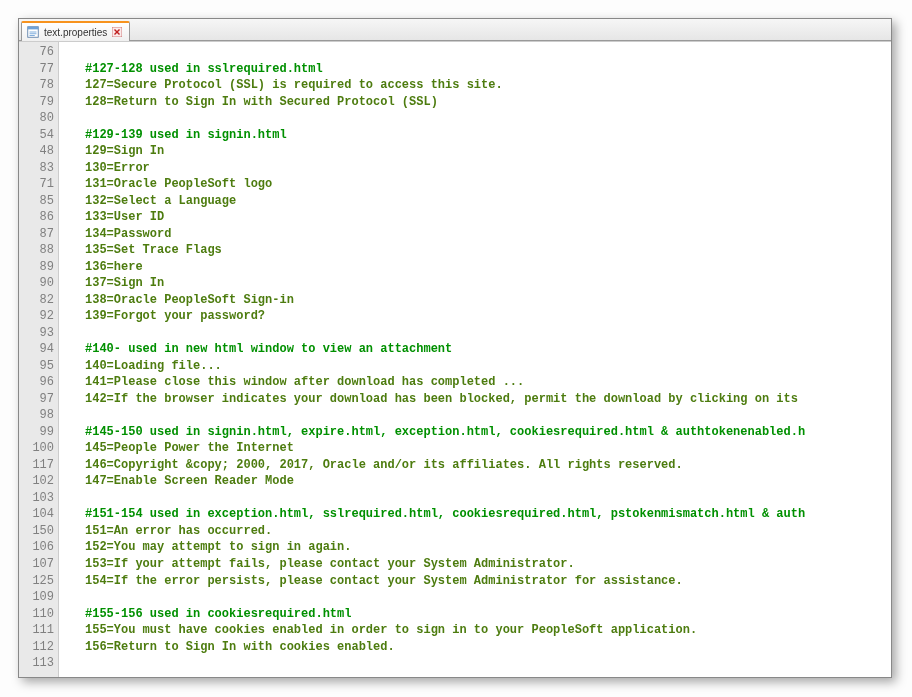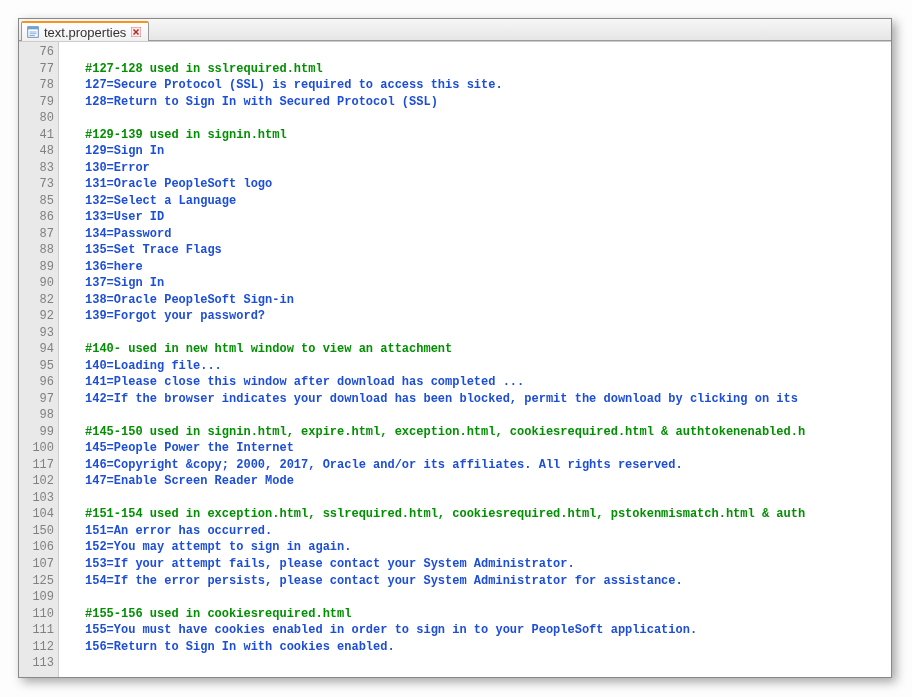--- a/index.html
+++ b/index.html
@@ -32,21 +32,21 @@
   .tab {
     height: 20px;
     background: linear-gradient(#fff, #f0f0f0);
     border: 1px solid #999;
     border-bottom: none;
     border-top: 2px solid #f7931e;
     border-radius: 2px 2px 0 0;
     display: flex;
     align-items: center;
     padding: 0 6px 0 4px;
-    font-size: 13px;
+    font-size: 10px;
     color: #333;
     gap: 4px;
     position: relative;
     top: 1px;
     background-color: #fff;
   }
   .tab-icon {
     width: 14px; height: 14px;
     display: inline-flex; align-items: center; justify-content: center;
   }
@@ -83,21 +83,21 @@
     font-family: "Courier New", monospace;
     font-size: 12px;
     color: #000;
     padding: 2px 0 16px 6px;
     white-space: pre;
     overflow: hidden;
     line-height: 16.52px;
   }
   .code-line { height: 16.52px; font-weight: bold; }
   .tok-comment { color: #009000; }
-  .tok-text { color: #1d4ed8; text-align: center; }
+  .tok-text { color: #4d7c0f; text-align: center; }
 </style>
 </head>
 <body>
 
 <div class="window">
   <div class="tabbar">
     <div class="tab">
       <span class="tab-icon">
         <svg viewBox="0 0 16 16">
           <rect x="2" y="2" width="12" height="12" fill="#fff" stroke="#5b7ea8" stroke-width="1"></rect>
@@ -117,24 +117,24 @@
       </span>
     </div>
   </div>
   <div class="editor">
     <div class="gutter" id="gutter">
         <div>76</div>
         <div>77</div>
         <div>78</div>
         <div>79</div>
         <div>80</div>
-        <div>41</div>
+        <div>54</div>
         <div>48</div>
         <div>83</div>
-        <div>73</div>
+        <div>71</div>
         <div>85</div>
         <div>86</div>
         <div>87</div>
         <div>88</div>
         <div>89</div>
         <div>90</div>
         <div>82</div>
         <div>92</div>
         <div>93</div>
         <div>94</div>

